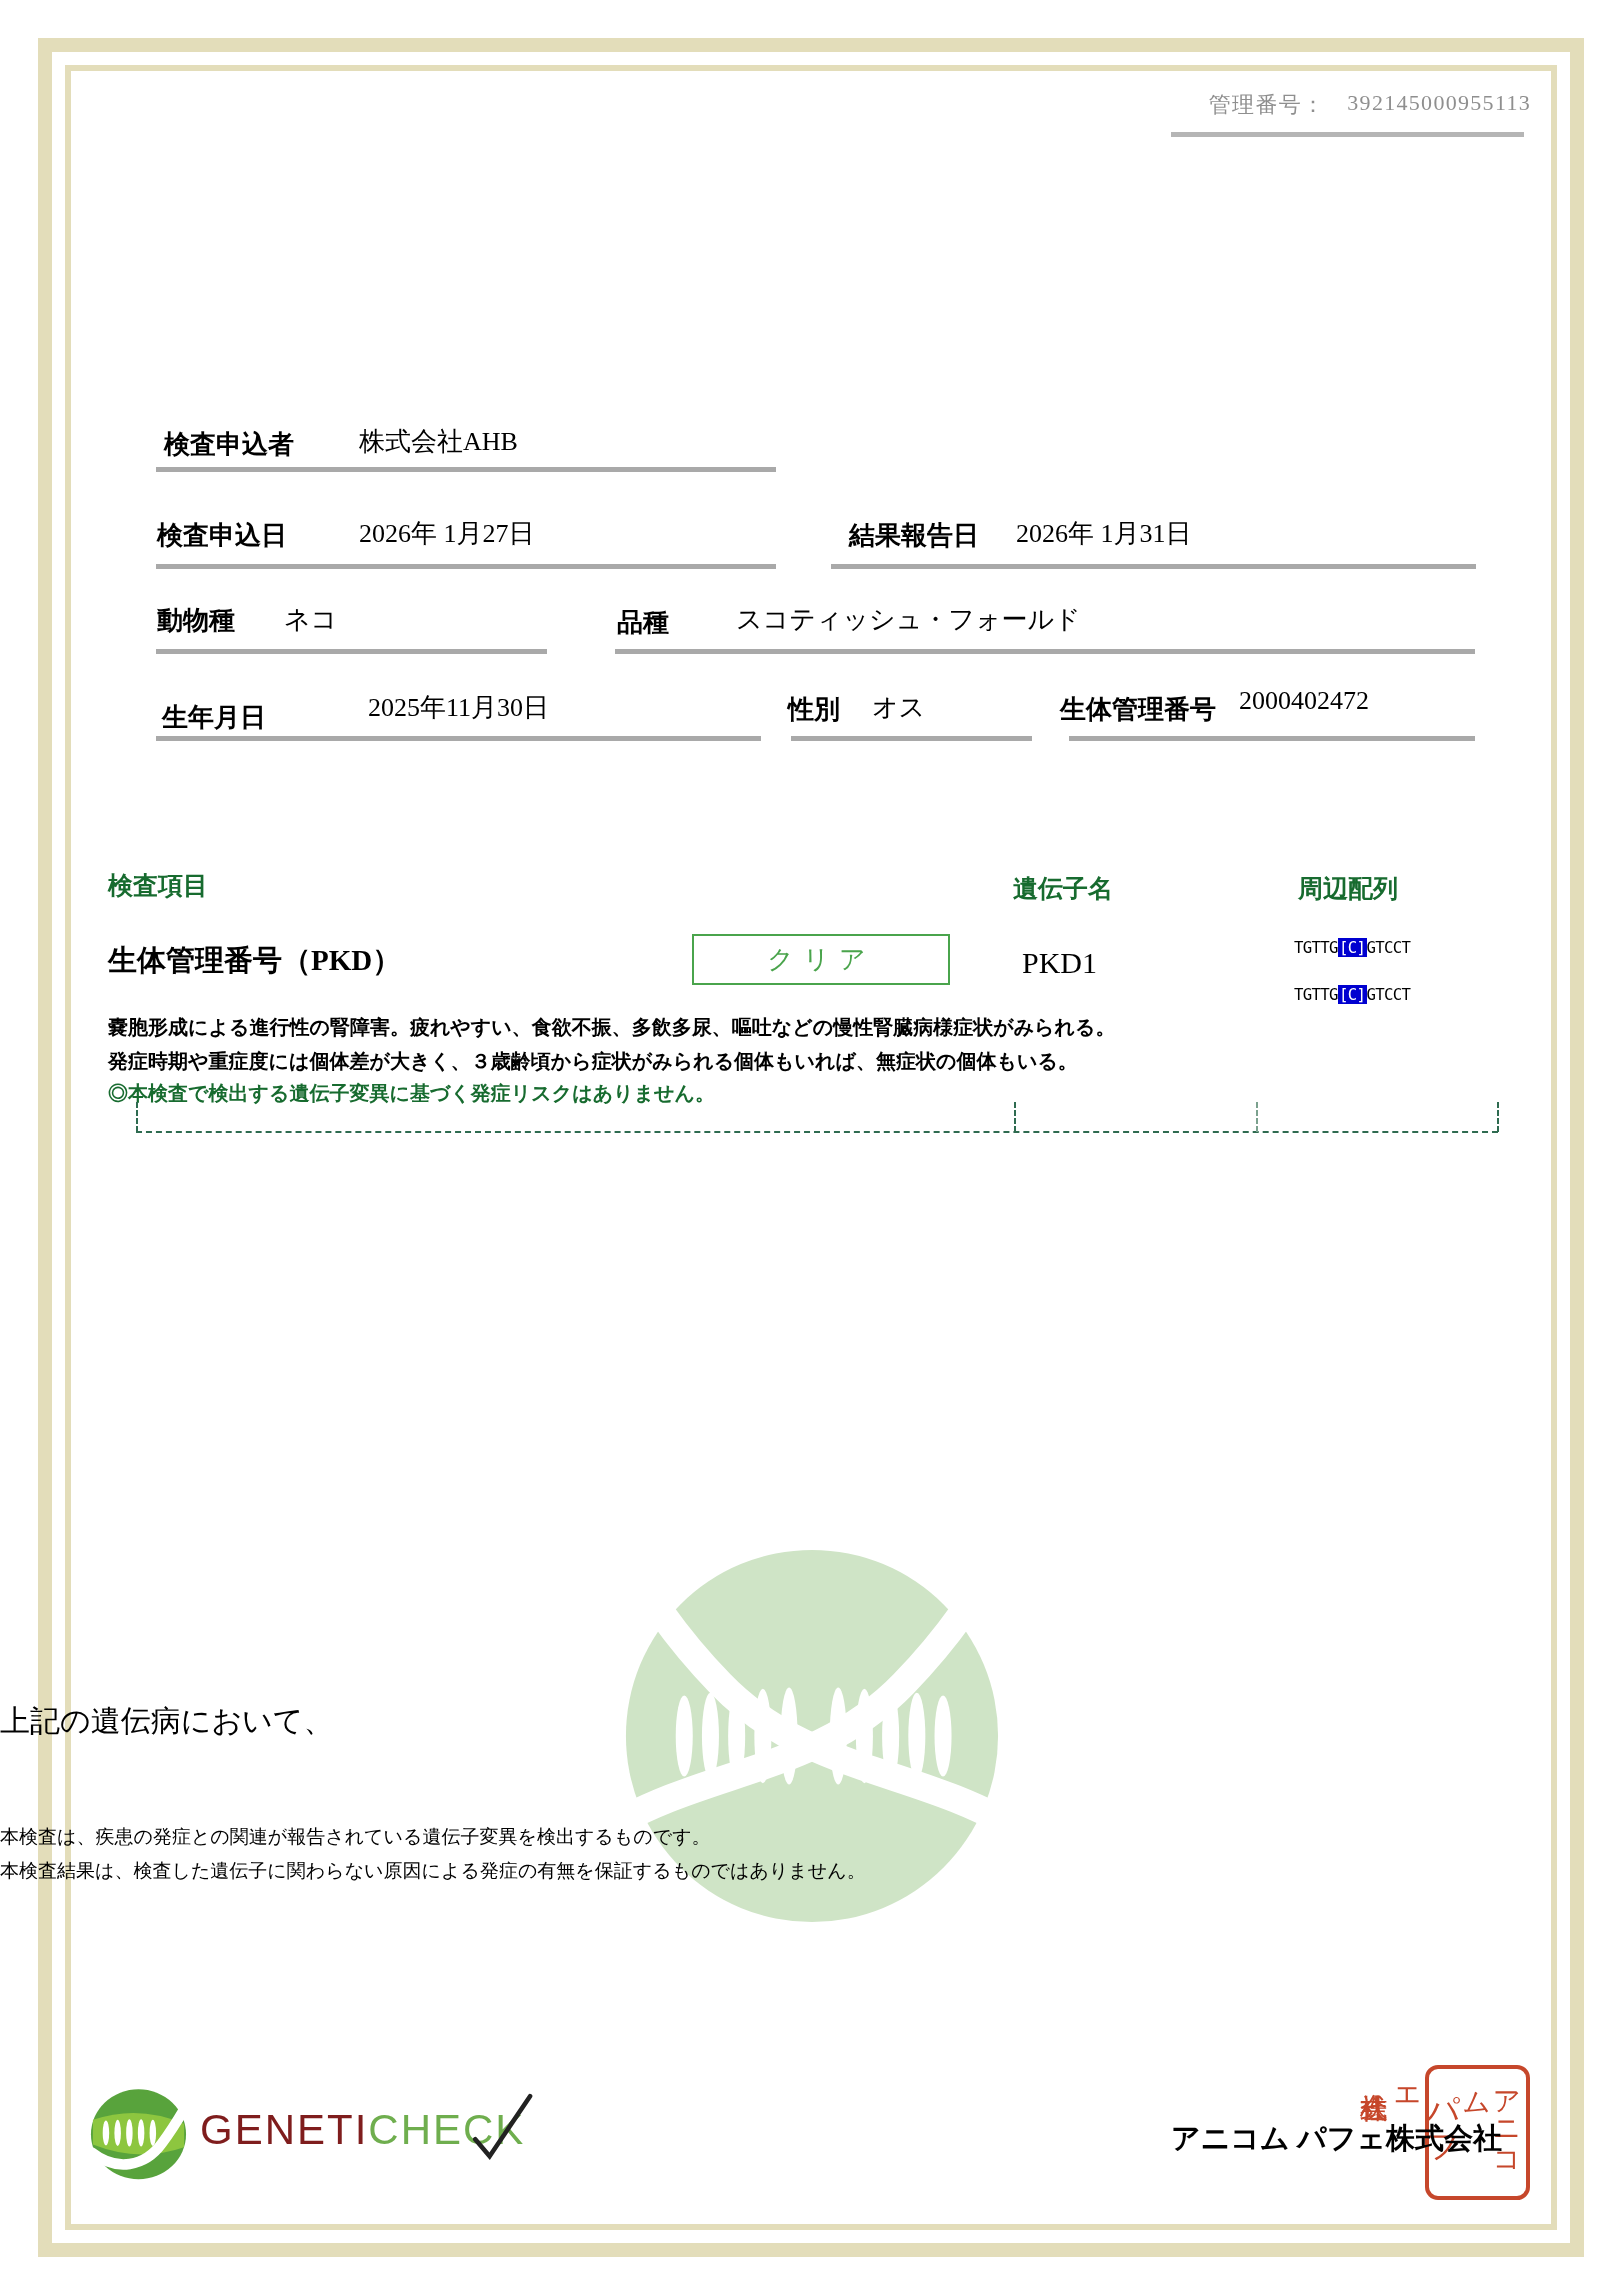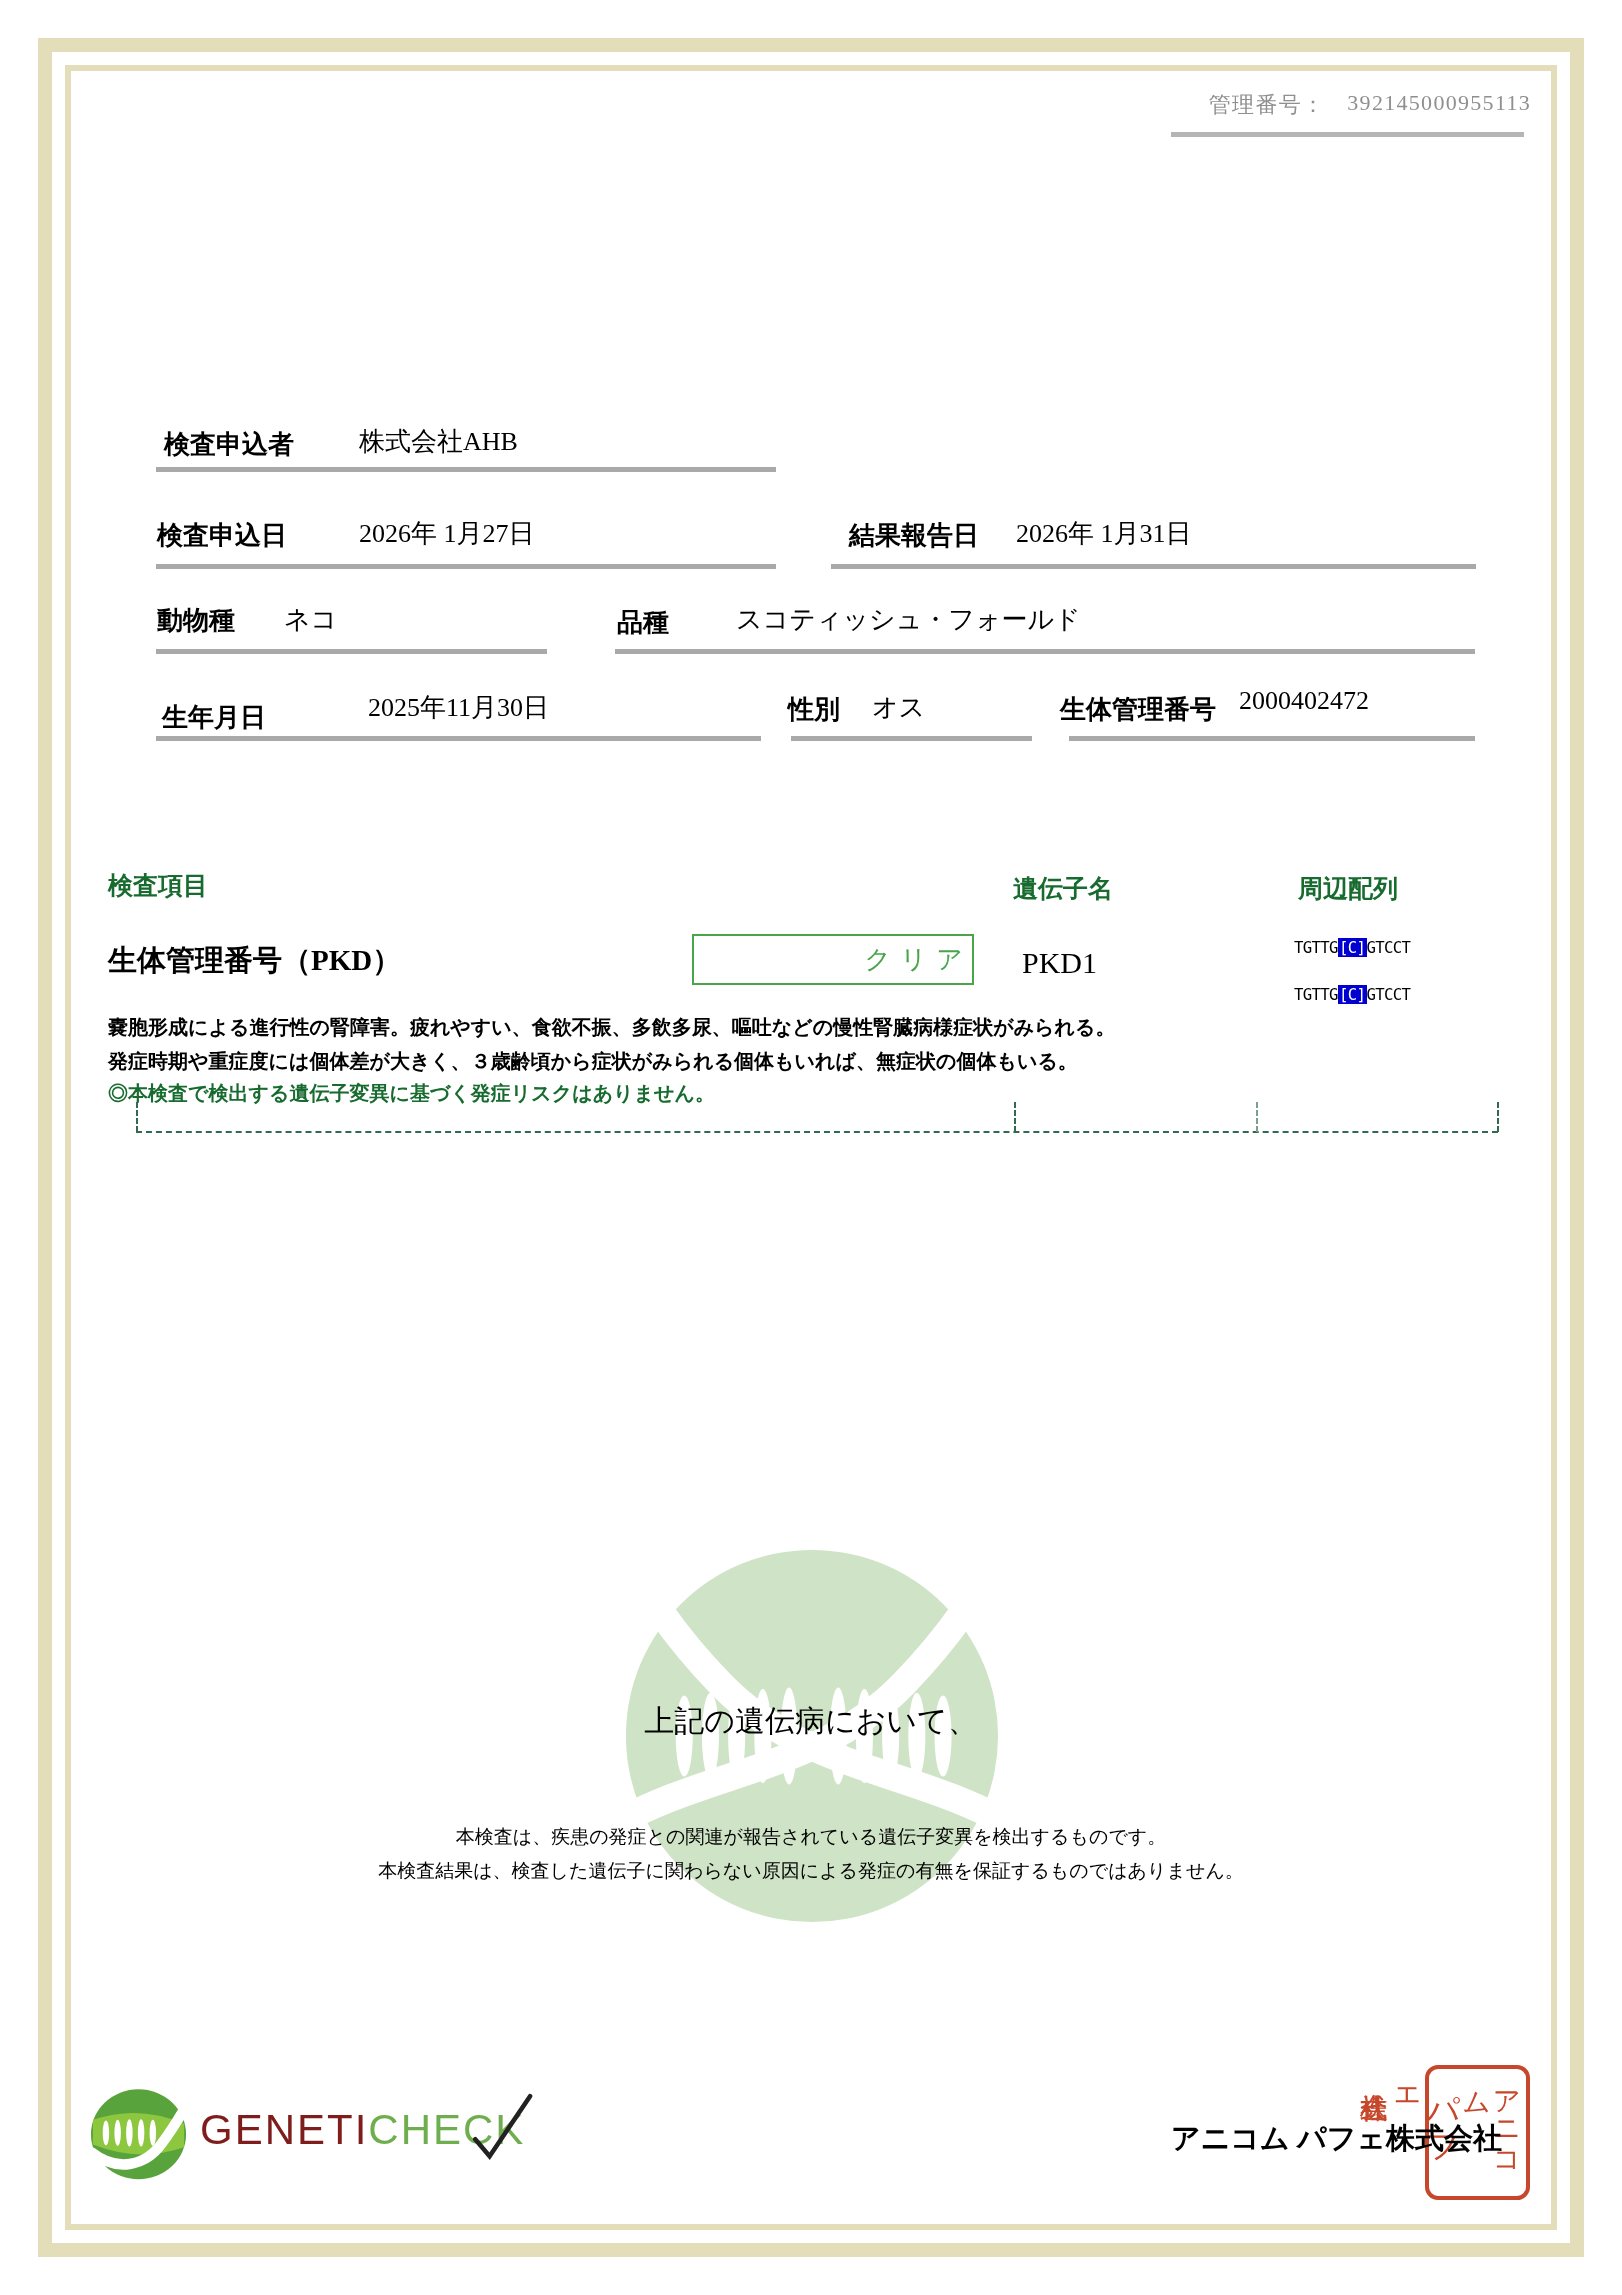--- a/index.html
+++ b/index.html
@@ -40,40 +40,40 @@
   .u4a{top:736px;left:156px;width:605px;} .u4b{top:736px;left:791px;width:241px;}
   .u4c{top:736px;left:1069px;width:406px;}
 
   
   .green-h{color:#176b2f;font-size:25px;font-weight:bold;}
   .hdr-item{top:869px;left:108px;}
   .hdr-gene{top:872px;left:1013px;}
   .hdr-seq{top:872px;left:1298px;}
   .disease{top:941px;left:108px;font-size:29px;font-weight:bold;}
   .result-box{top:934px;left:692px;width:254px;height:47px;border:2.6px solid #4aa44c;
-              display:flex;align-items:center;justify-content:flex-end;padding-left:24px;}
+              display:flex;align-items:center;justify-content:center;}
   .result-box span{color:#4aa44c;font-size:26px;letter-spacing:9.2px;}
   .gene-value{top:946px;left:1022px;font-size:30px;}
   .seq{font-size:15.7px;letter-spacing:-0.7px;white-space:nowrap;}
   .seq1{top:938px;left:1294px;} .seq2{top:985px;left:1294px;}
   .variant{background:#0000d0;color:#ffffff;padding:0 1.3px;}
   .desc{font-size:20px;font-weight:bold;white-space:nowrap;}
   .desc1{top:1014px;left:108px;} .desc2{top:1048px;left:108px;}
   .desc3{top:1080px;left:108px;color:#176b2f;}
 
   
   .dash-bottom{top:1131px;left:136px;width:1362px;border-top:2px dashed #2e6b50;}
   .dash-stub{top:1102px;height:30px;width:0;border-left:2px dashed #2e6b50;}
   .stub1{left:136px;} .stub2{left:1014px;} .stub3{left:1256px;border-left-color:#7ba18e;} .stub4{left:1497px;}
 
   
   .watermark{top:1546px;left:622px;width:380px;height:380px;z-index:0;}
 
   
-  .sum{left:0;width:1622px;text-align:center;font-family:"Liberation Sans",sans-serif;z-index:2;}
+  .sum{left:0;width:1622px;font-family:"Liberation Sans",sans-serif;z-index:2;}
   .sum1{top:1701px;font-size:30px;}
   .sum2{top:1756px;font-size:30px;}
   .disc1{top:1824px;font-size:19px;}
   .disc2{top:1858px;font-size:19px;}
 
   
   .logo-mark{top:2086px;left:85px;width:107px;height:99px;z-index:2;}
   .wordmark{top:2106px;left:200px;font-family:"Liberation Sans",sans-serif;font-size:42px;
             letter-spacing:2px;white-space:nowrap;z-index:2;}
   .wm-dark{color:#7f1d1d;text-align:right;} .wm-green{color:#6fae4e;}

